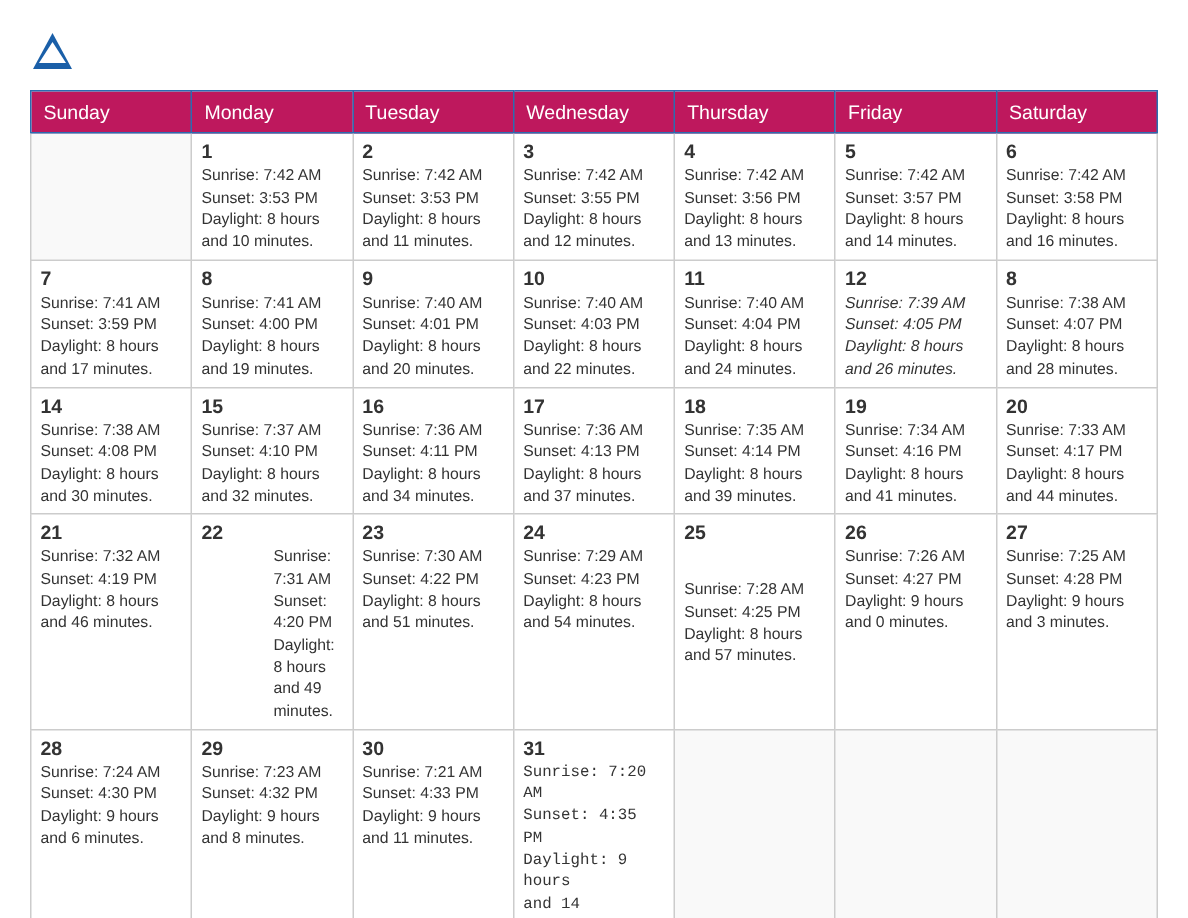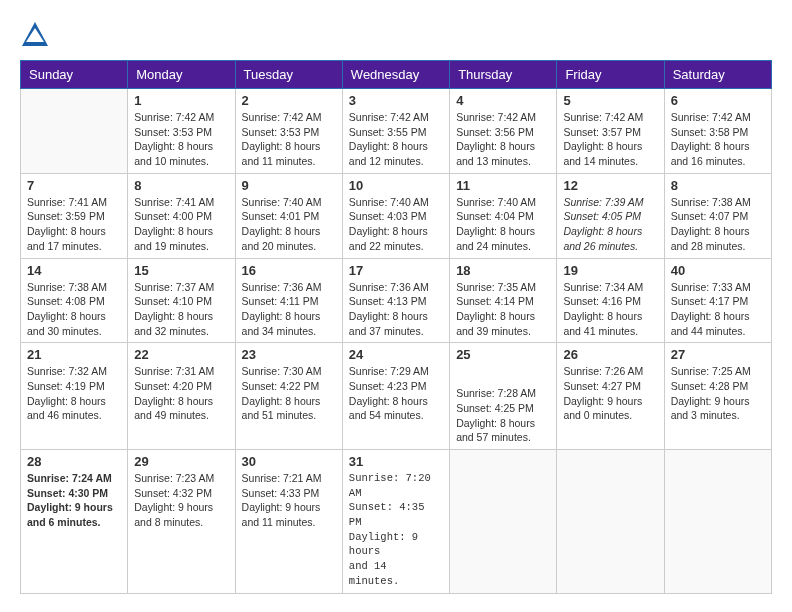--- a/index.html
+++ b/index.html
@@ -50,21 +50,21 @@
     }
     .location {
       font-size: 14px;
       color: #555;
     }
     .calendar {
       width: 100%;
       border-collapse: collapse;
     }
     .calendar th {
-      background-color: #4c1d95;
+      background-color: #be185d;
       color: white;
       text-align: left;
       padding: 6px 8px;
       font-size: 13px;
       font-weight: normal;
       border: 1px solid #2b6cb0;
     }
     .calendar td {
       border: 1px solid #ccc;
       vertical-align: top;
@@ -255,38 +255,38 @@
 and 39 minutes.</div>
         </td>
         <td>
           <span class="day-number">19</span>
           <div class="day-info" style="white-space: pre-line;">Sunrise: 7:34 AM
 Sunset: 4:16 PM
 Daylight: 8 hours
 and 41 minutes.</div>
         </td>
         <td>
-          <span class="day-number">40</span>
+          <span class="day-number">20</span>
           <div class="day-info" style="white-space: pre-line;">Sunrise: 7:33 AM
 Sunset: 4:17 PM
 Daylight: 8 hours
 and 44 minutes.</div>
         </td>
       </tr>
       <tr>
         <td>
           <span class="day-number">21</span>
           <div class="day-info" style="white-space: pre-line;">Sunrise: 7:32 AM
 Sunset: 4:19 PM
 Daylight: 8 hours
 and 46 minutes.</div>
         </td>
         <td>
           <span class="day-number">22</span>
-          <div class="day-info" style="white-space: pre-line;">Sunrise: 7:31 AM
+          <div class="day-info" style="white-space: pre-line; margin-left: 48px;">Sunrise: 7:31 AM
 Sunset: 4:20 PM
 Daylight: 8 hours
 and 49 minutes.</div>
         </td>
         <td>
           <span class="day-number">23</span>
           <div class="day-info" style="white-space: pre-line;">Sunrise: 7:30 AM
 Sunset: 4:22 PM
 Daylight: 8 hours
 and 51 minutes.</div>
@@ -316,21 +316,21 @@
           <span class="day-number">27</span>
           <div class="day-info" style="white-space: pre-line;">Sunrise: 7:25 AM
 Sunset: 4:28 PM
 Daylight: 9 hours
 and 3 minutes.</div>
         </td>
       </tr>
       <tr>
         <td>
           <span class="day-number">28</span>
-          <div class="day-info" style="white-space: pre-line; font-weight: bold;">Sunrise: 7:24 AM
+          <div class="day-info" style="white-space: pre-line;">Sunrise: 7:24 AM
 Sunset: 4:30 PM
 Daylight: 9 hours
 and 6 minutes.</div>
         </td>
         <td>
           <span class="day-number">29</span>
           <div class="day-info" style="white-space: pre-line;">Sunrise: 7:23 AM
 Sunset: 4:32 PM
 Daylight: 9 hours
 and 8 minutes.</div>

